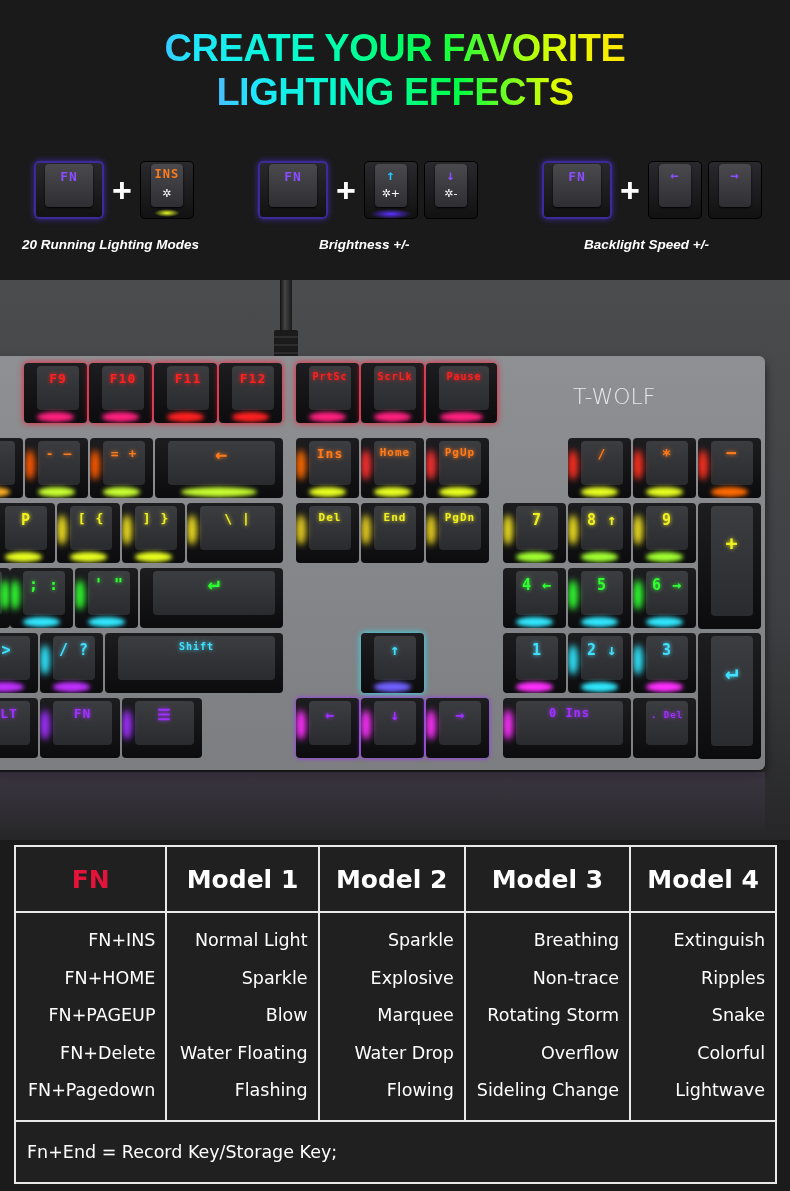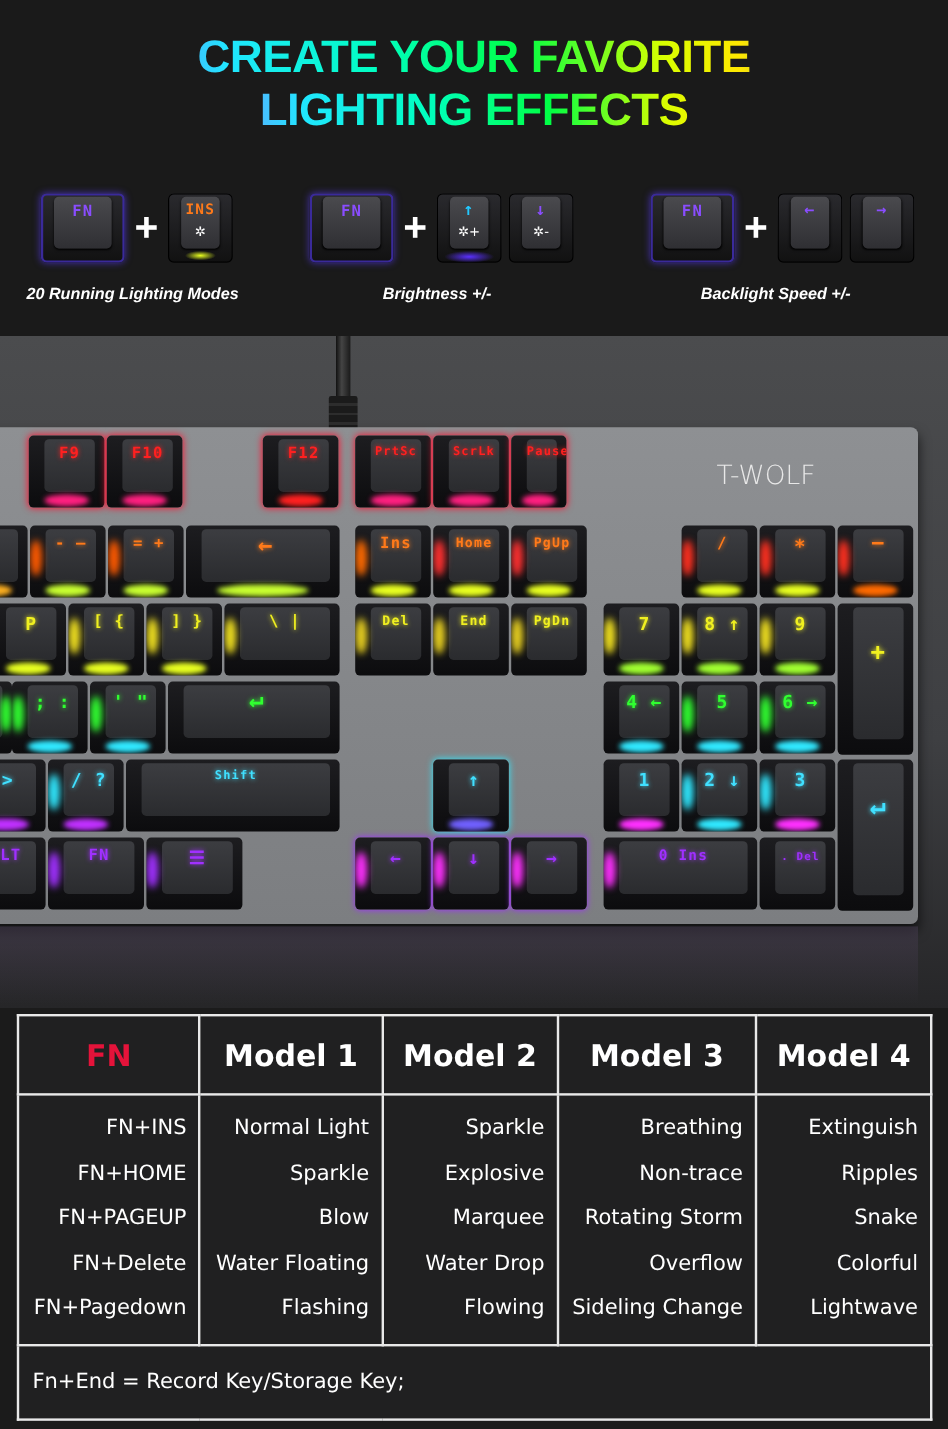--- a/index.html
+++ b/index.html
@@ -33,21 +33,21 @@
 
   
   .kbd-area { position: absolute; left: 0; top: 280px; width: 790px; height: 560px;
     background: linear-gradient(180deg,#4b4c4e 0%,#3e3f42 60%,#262628 100%); }
   .cable { position: absolute; left: 280px; top: 0; width: 12px; height: 78px; background: linear-gradient(90deg,#111,#444 40%,#1a1a1a); }
   .cable-plug { position: absolute; left: 274px; top: 50px; width: 24px; height: 36px; background: repeating-linear-gradient(180deg,#1b1b1b 0 6px,#2d2d2d 6px 8px); border-radius: 2px; }
   .plate { position: absolute; left: -10px; top: 76px; width: 775px; height: 414px; border-radius: 0 6px 6px 0;
     background: linear-gradient(180deg,#8e9093 0%,#7c7e81 100%); box-shadow: 0 6px 10px rgba(0,0,0,.6); }
   .reflection { position: absolute; left: 0; top: 492px; width: 765px; height: 65px;
     background: linear-gradient(180deg, rgba(70,60,80,.55), rgba(40,40,44,0)); }
-  .brand { position: absolute; left: 573px; top: 385px; font-family: "DejaVu Sans", sans-serif; font-weight: 300; font-size: 22px; color: #e8e8e8; letter-spacing: 0px; margin-left: 24px; }
+  .brand { position: absolute; left: 573px; top: 385px; font-family: "DejaVu Sans", sans-serif; font-weight: 300; font-size: 22px; color: #e8e8e8; letter-spacing: 0px; }
   .led { position: absolute; top: 378px; width: 4px; height: 4px; border-radius: 50%; background: #6b1010; }
 
   .key { position: absolute; height: 60px; border-radius: 4px; background: linear-gradient(180deg,#1d1d20,#0c0c0e); overflow: hidden; }
   .key .kt { position: absolute; left: 13px; right: 8px; top: 3px; bottom: 13px; border-radius: 4px;
     background: linear-gradient(180deg,#3c3d41 0%,#2a2b2e 100%); }
   .key .kl { position: absolute; left: 13px; right: 8px; top: 8px; text-align: center; font-family: "DejaVu Sans Mono", monospace; font-weight: 700; font-size: 13px; letter-spacing: 1px; text-shadow: 0 0 4px currentColor; }
   .key .gl { position: absolute; left: 20%; right: 20%; bottom: 1px; height: 10px; border-radius: 50%; filter: blur(2px); }
   .key .gs { position: absolute; left: 0; top: 20%; width: 10px; height: 50%; border-radius: 50%; filter: blur(3px); }
 
   
@@ -135,36 +135,41 @@
   <div class="key" style="left:24px;top:83px;width:63px;box-shadow:0 0 6px #ff1030">
       <div class="kt"></div>
       <div class="gl" style="background:#ff2080"></div>
       <div class="kl" style="color:#ff2020">F9</div>
     </div>
   <div class="key" style="left:89px;top:83px;width:63px;box-shadow:0 0 6px #ff1030">
       <div class="kt"></div>
       <div class="gl" style="background:#ff2080"></div>
       <div class="kl" style="color:#ff2020">F10</div>
     </div>
+  <div class="key" style="left:154px;top:83px;width:63px;box-shadow:0 0 6px #ff1030">
+      <div class="kt"></div>
+      <div class="gl" style="background:#ff2020"></div>
+      <div class="kl" style="color:#ff2020">F11</div>
+    </div>
   <div class="key" style="left:219px;top:83px;width:63px;box-shadow:0 0 6px #ff1030">
       <div class="kt"></div>
       <div class="gl" style="background:#ff2020"></div>
       <div class="kl" style="color:#ff2020">F12</div>
     </div>
   <div class="key" style="left:296px;top:83px;width:63px;box-shadow:0 0 6px #ff1030">
       <div class="kt"></div>
       <div class="gl" style="background:#ff2080"></div>
       <div class="kl" style="color:#ff2020;font-size:10px">PrtSc</div>
     </div>
   <div class="key" style="left:361px;top:83px;width:63px;box-shadow:0 0 6px #ff1030">
       <div class="kt"></div>
       <div class="gl" style="background:#ff2080"></div>
       <div class="kl" style="color:#ff2020;font-size:10px">ScrLk</div>
     </div>
-  <div class="key" style="left:426px;top:83px;width:46px;box-shadow:0 0 6px #ff1030">
+  <div class="key" style="left:426px;top:83px;width:71px;box-shadow:0 0 6px #ff1030">
       <div class="kt"></div>
       <div class="gl" style="background:#ff2080"></div>
       <div class="kl" style="color:#ff2020;font-size:10px">Pause</div>
     </div>
 
   <div class="key" style="left:-40px;top:158px;width:63px">
       <div class="kt"></div>
       <div class="gl" style="background:#ffb020"></div>
     </div>
   <div class="key" style="left:25px;top:158px;width:63px">

